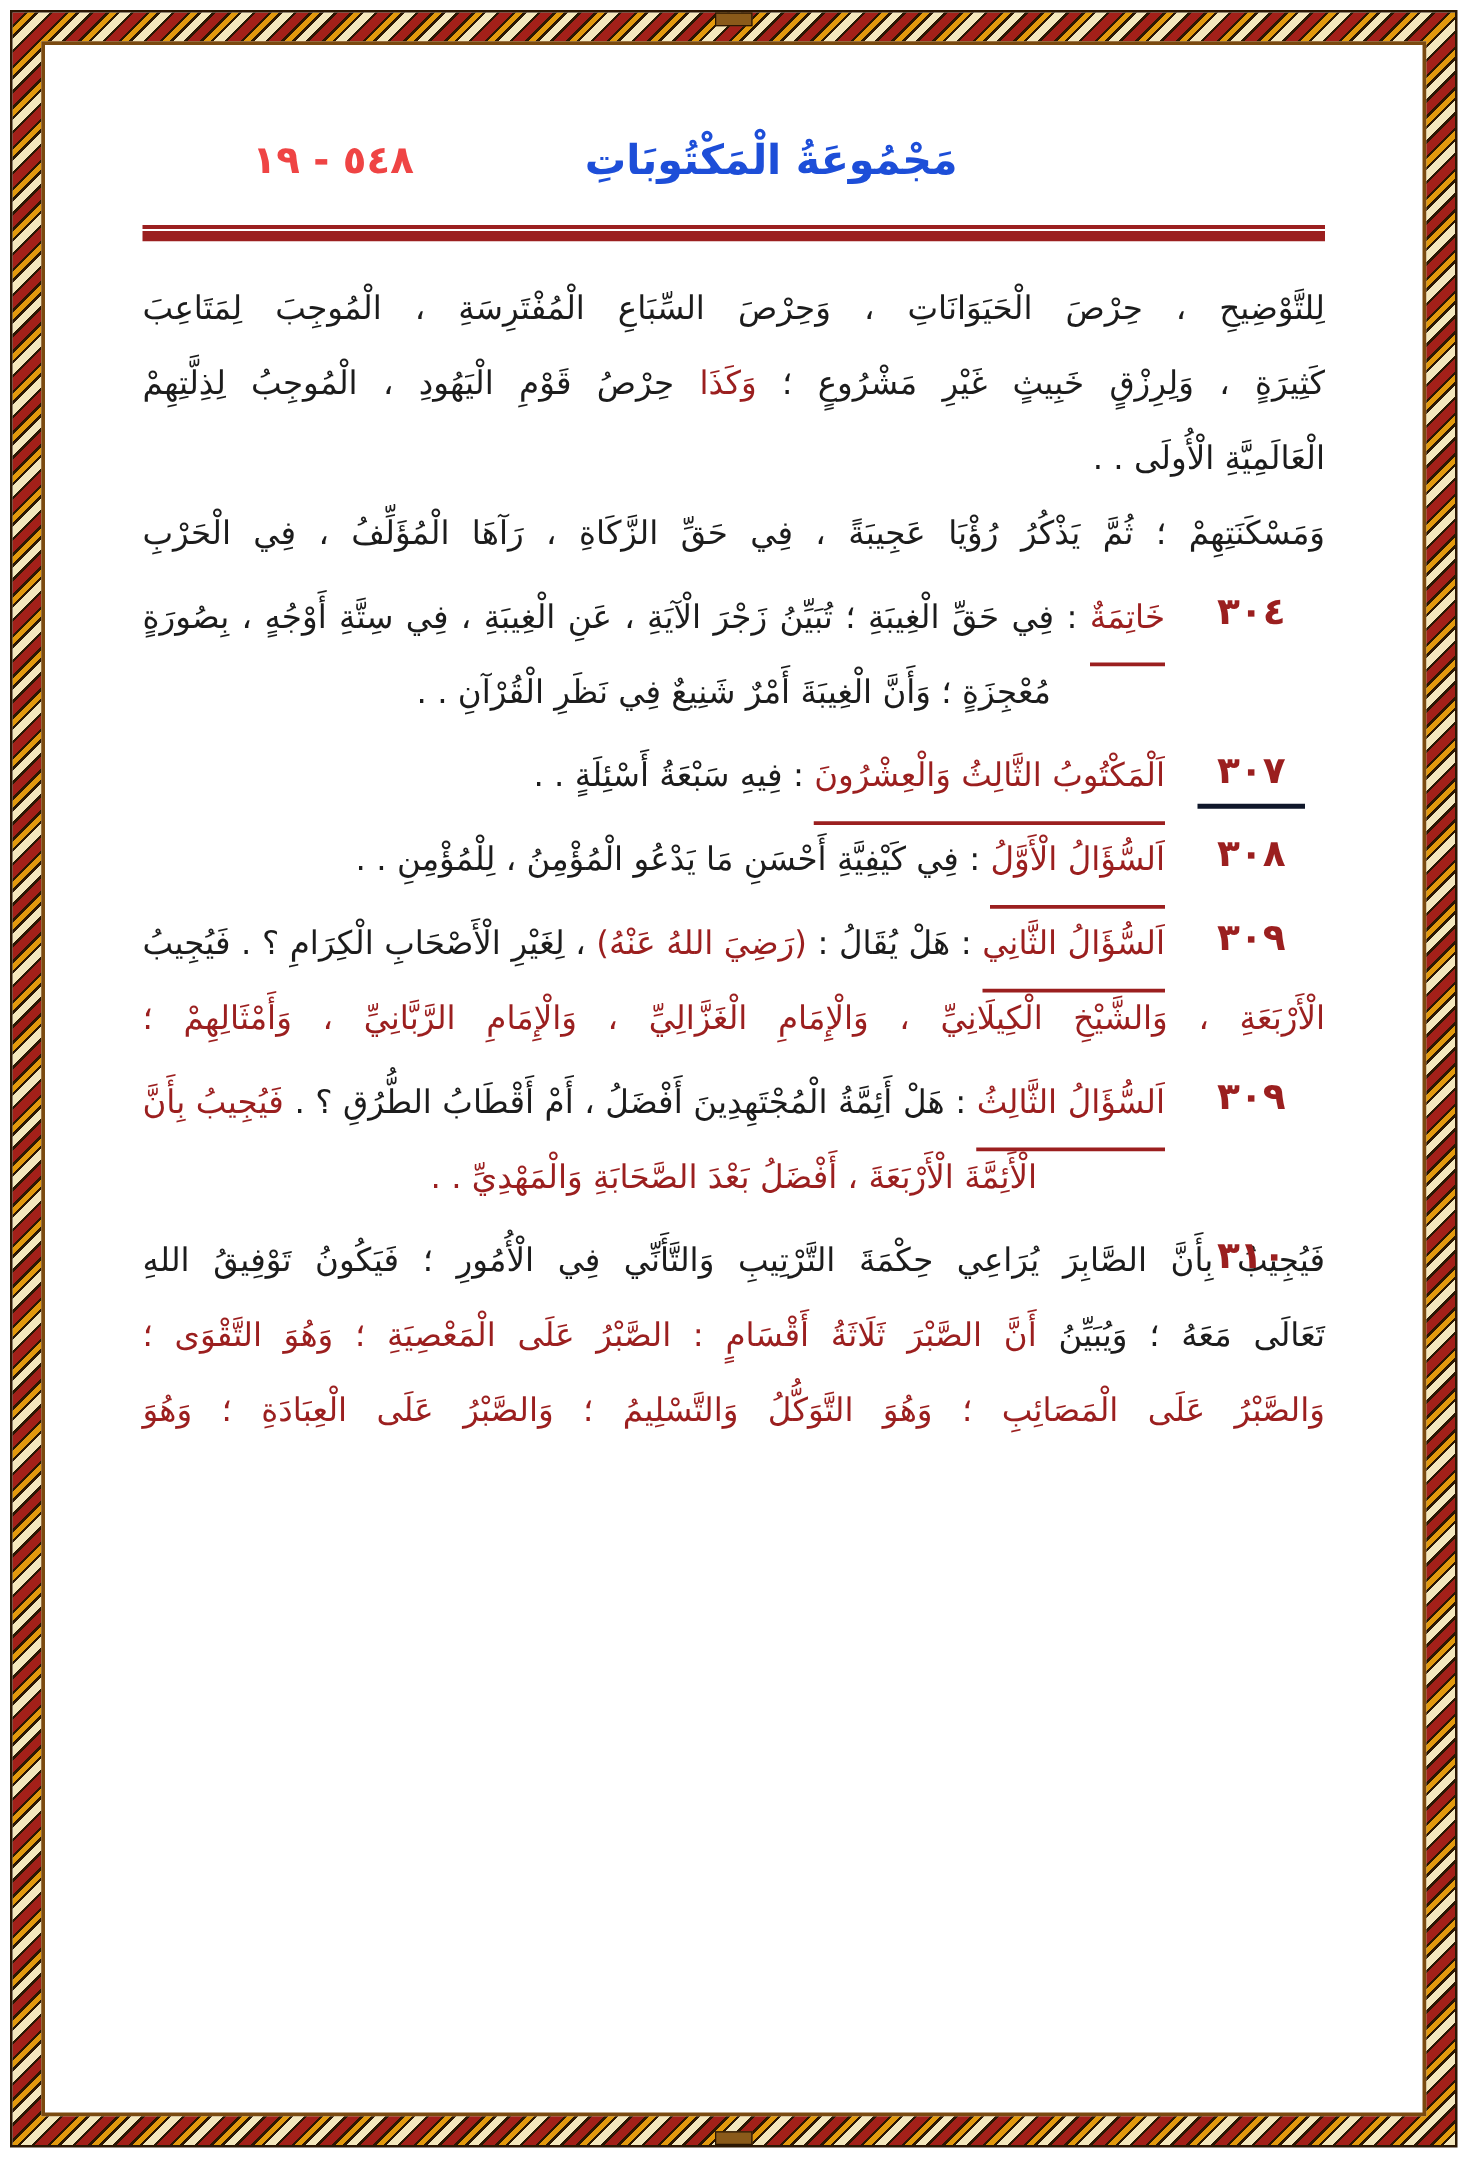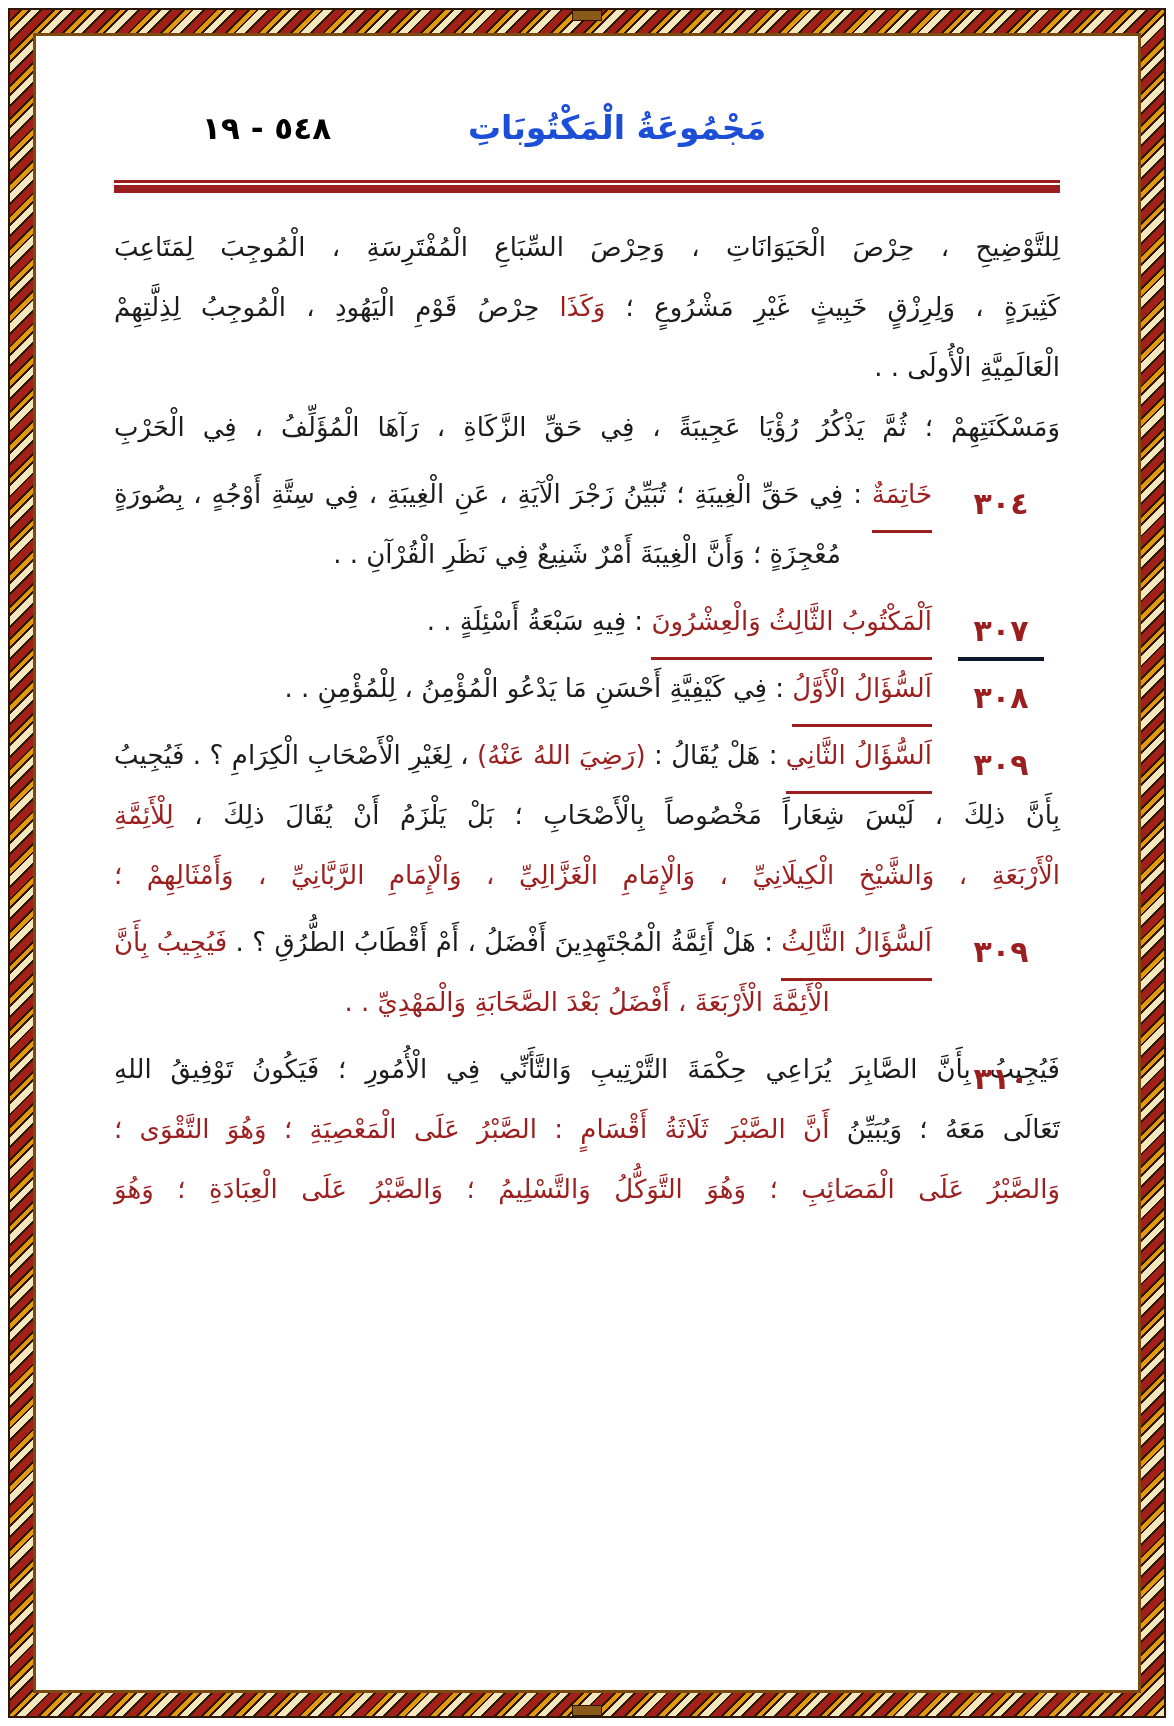--- a/index.html
+++ b/index.html
@@ -41,37 +41,36 @@
     position:relative;
     margin-top:36px; height:58px;
   }
   .header .title{
     text-align:center;
     font-size:33px; font-weight:700; color:#1d4ed8;
     transform:translateX(30px); 
   }
   .header .pagenum{
     position:absolute; top:2px; left:88px;
-    font-size:31px; font-weight:700; color:#000000;
+    font-size:31px; font-weight:700; color:#ef4444;
     direction:rtl; unicode-bidi:isolate;
   }
   .rule{
     margin-top:14px; height:13px;
     background:linear-gradient(to bottom,
       #9b1f1f 0 3px, #ffffff 3px 5px, #9b1f1f 5px 13px);
   }
   
   .body{ margin-top:24px; }
   .section{ position:relative; margin-bottom:7px; }
   .num{
     position:absolute; right:16px; top:8px;
     width:86px; text-align:center;
     font-size:30px; font-weight:700; color:#9b1f1f;
     line-height:1.2;
-    margin-top:14px;
   }
   .num.u{ border-bottom:4px solid #0f172a; padding-bottom:8px; }
   .line{
     font-size:26px; font-weight:400; color:#1c1c1c;
     line-height:60px;
     text-align:right;
   }
   .line.indent{ margin-right:128px; }
   .align-justify{ text-align:justify; text-align-last:justify; }
   .align-center{ text-align:center; text-align-last:center; }
@@ -118,21 +117,20 @@
             <div class="num u">٣٠٧</div>
             <div class="line align-right indent"><span class="seg-red-u">اَلْمَكْتُوبُ الثَّالِثُ وَالْعِشْرُونَ</span><span class="seg-black"> : فِيهِ سَبْعَةُ أَسْئِلَةٍ . .</span></div>
           </div>
           <div class="section">
             <div class="num">٣٠٨</div>
             <div class="line align-right indent"><span class="seg-red-u">اَلسُّؤَالُ الْأَوَّلُ</span><span class="seg-black"> : فِي كَيْفِيَّةِ أَحْسَنِ مَا يَدْعُو الْمُؤْمِنُ ، لِلْمُؤْمِنِ . .</span></div>
           </div>
           <div class="section">
             <div class="num">٣٠٩</div>
             <div class="line align-justify indent"><span class="seg-red-u">اَلسُّؤَالُ الثَّانِي</span><span class="seg-black"> : هَلْ يُقَالُ : </span><span class="seg-red">(رَضِيَ اللهُ عَنْهُ)</span><span class="seg-black"> ، لِغَيْرِ الْأَصْحَابِ الْكِرَامِ ؟ . فَيُجِيبُ</span></div>
-            <div class="line align-justify"><span class="seg-black">بِأَنَّ ذلِكَ ، لَيْسَ شِعَاراً مَخْصُوصاً بِالْأَصْحَابِ ؛ بَلْ يَلْزَمُ أَنْ يُقَالَ ذلِكَ ، </span><span class="seg-red">لِلْأَئِمَّةِ</span></div>
             <div class="line align-justify"><span class="seg-red">الْأَرْبَعَةِ ، وَالشَّيْخِ الْكِيلَانِيِّ ، وَالْإِمَامِ الْغَزَّالِيِّ ، وَالْإِمَامِ الرَّبَّانِيِّ ، وَأَمْثَالِهِمْ ؛</span></div>
           </div>
           <div class="section">
             <div class="num">٣٠٩</div>
             <div class="line align-justify indent"><span class="seg-red-u">اَلسُّؤَالُ الثَّالِثُ</span><span class="seg-black"> : هَلْ أَئِمَّةُ الْمُجْتَهِدِينَ أَفْضَلُ ، أَمْ أَقْطَابُ الطُّرُقِ ؟ . </span><span class="seg-red">فَيُجِيبُ بِأَنَّ</span></div>
             <div class="line align-center"><span class="seg-red">الْأَئِمَّةَ الْأَرْبَعَةَ ، أَفْضَلُ بَعْدَ الصَّحَابَةِ وَالْمَهْدِيِّ . .</span></div>
           </div>
           <div class="section">
             <div class="num">٣١٠</div>
             <div class="line align-justify"><span class="seg-black">فَيُجِيبُ بِأَنَّ الصَّابِرَ يُرَاعِي حِكْمَةَ التَّرْتِيبِ وَالتَّأَنِّي فِي الْأُمُورِ ؛ فَيَكُونُ تَوْفِيقُ اللهِ</span></div>

